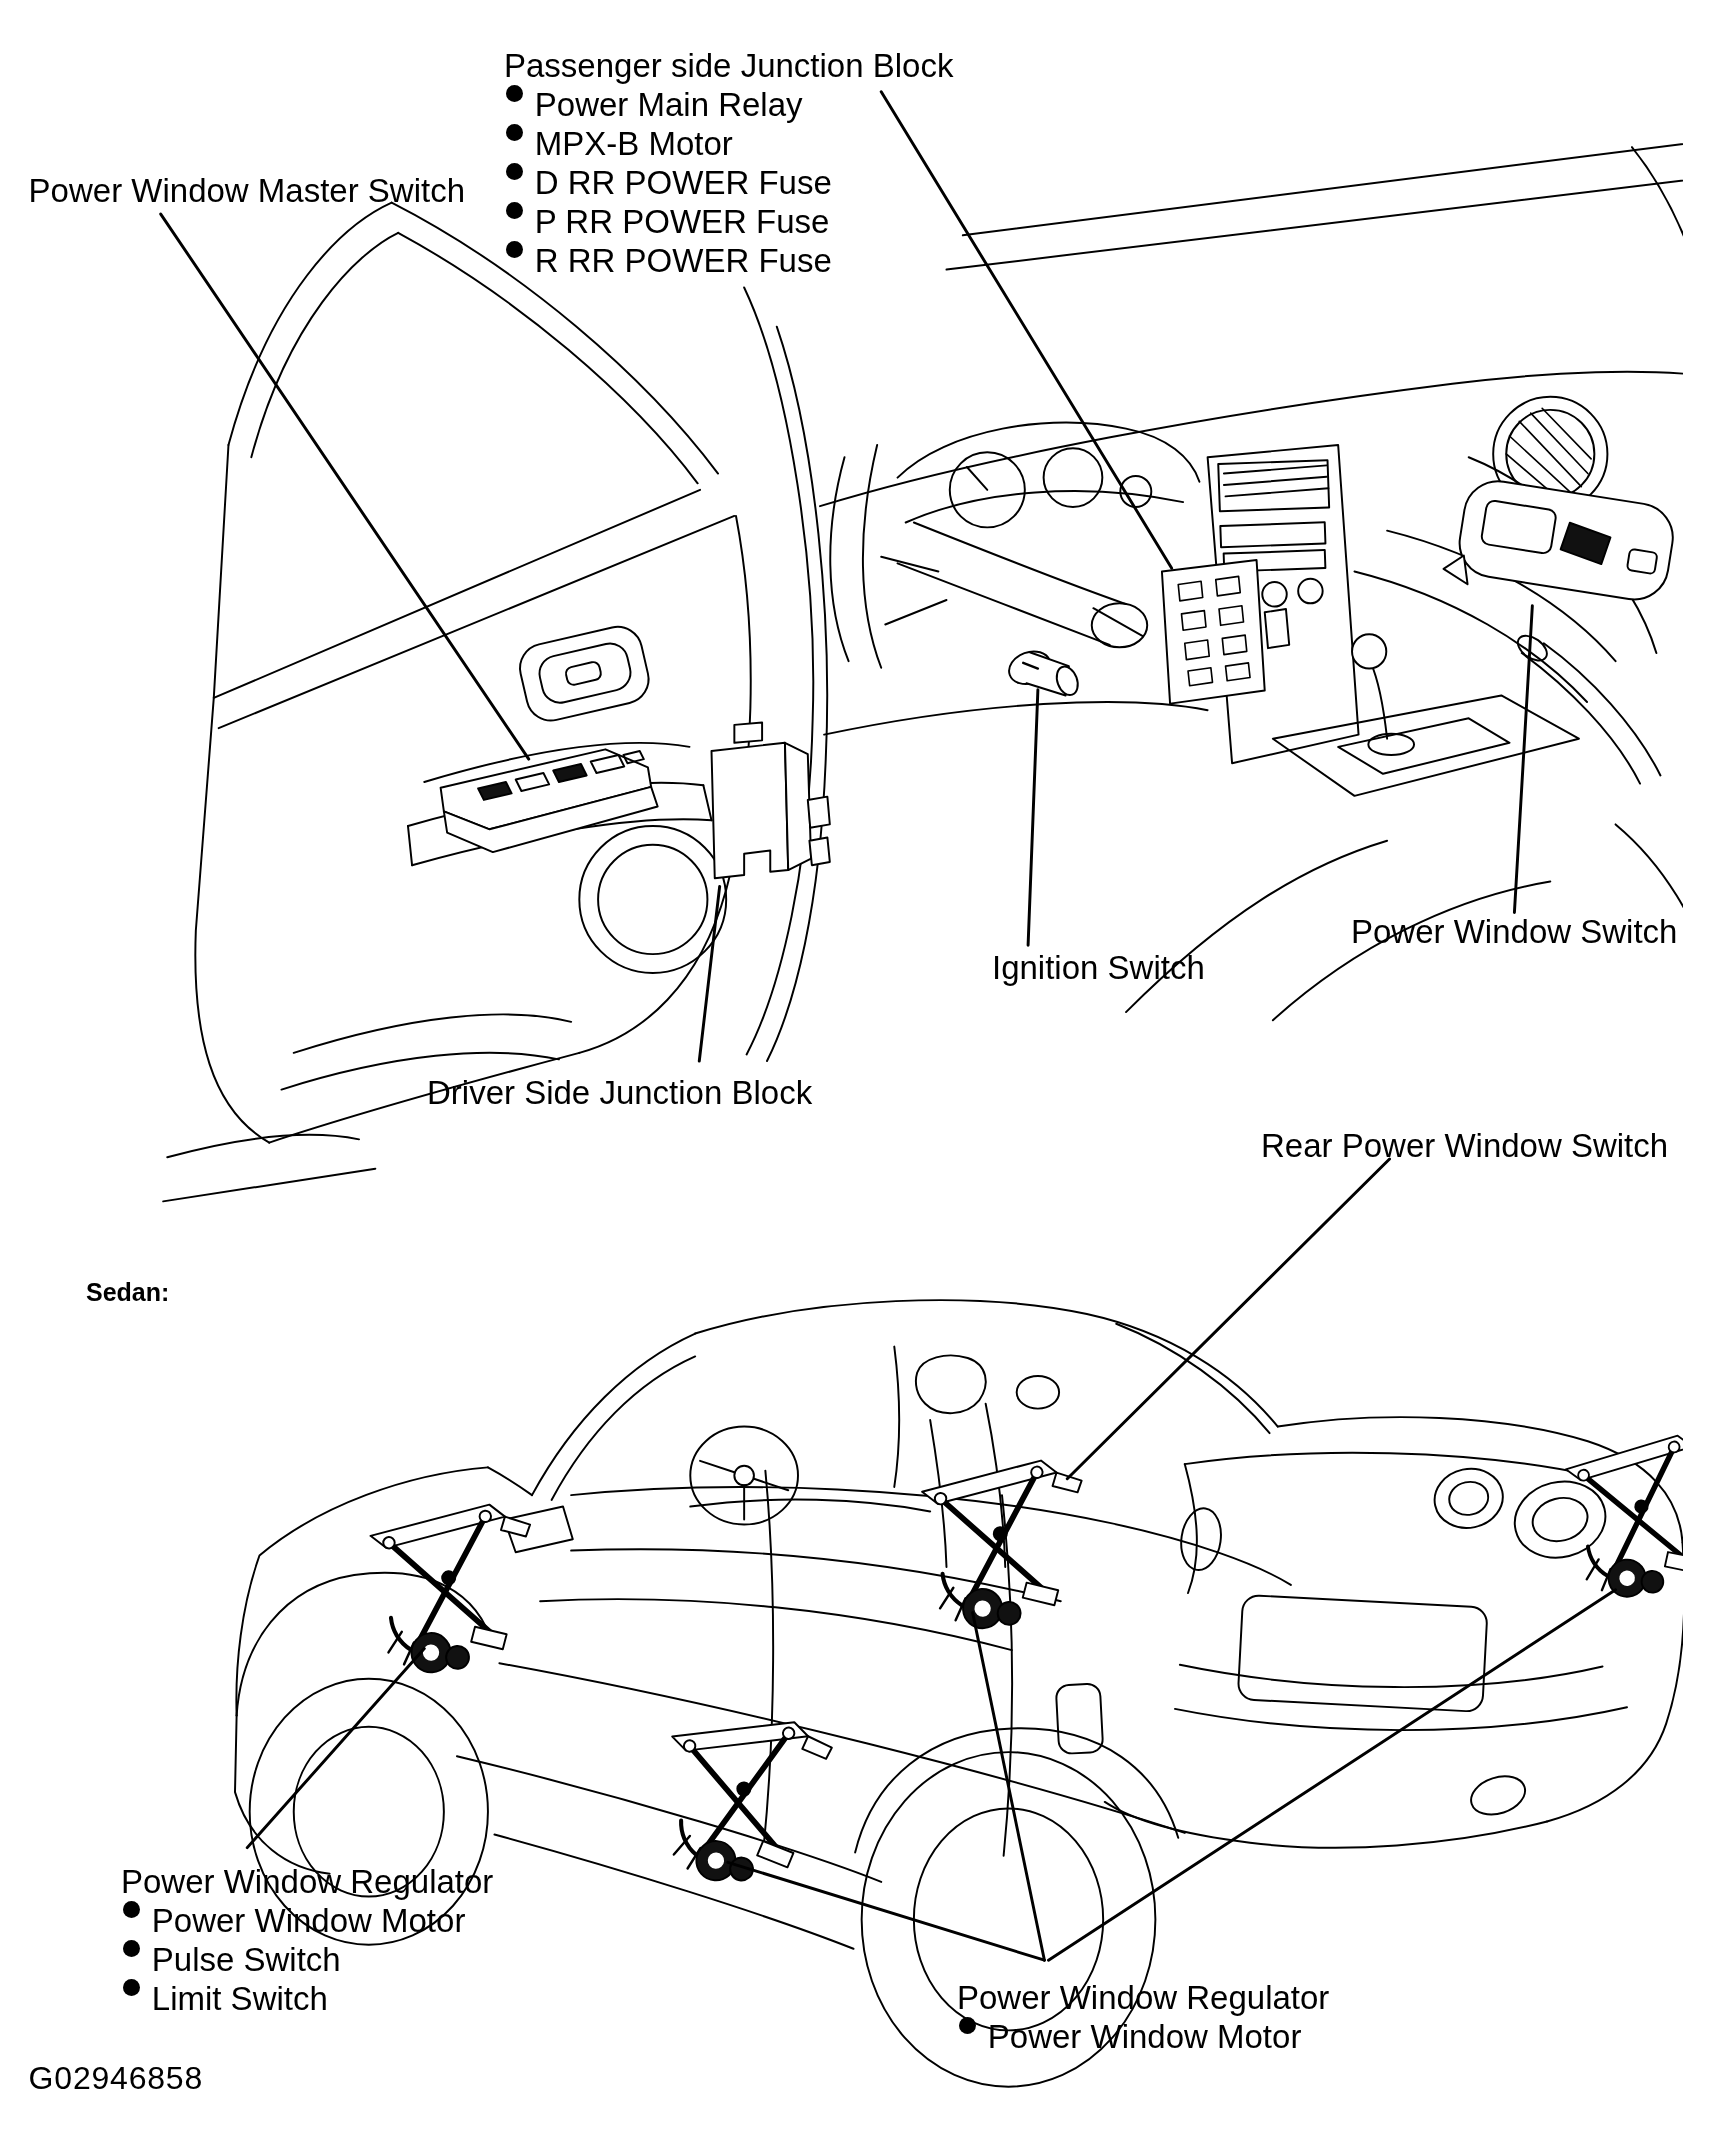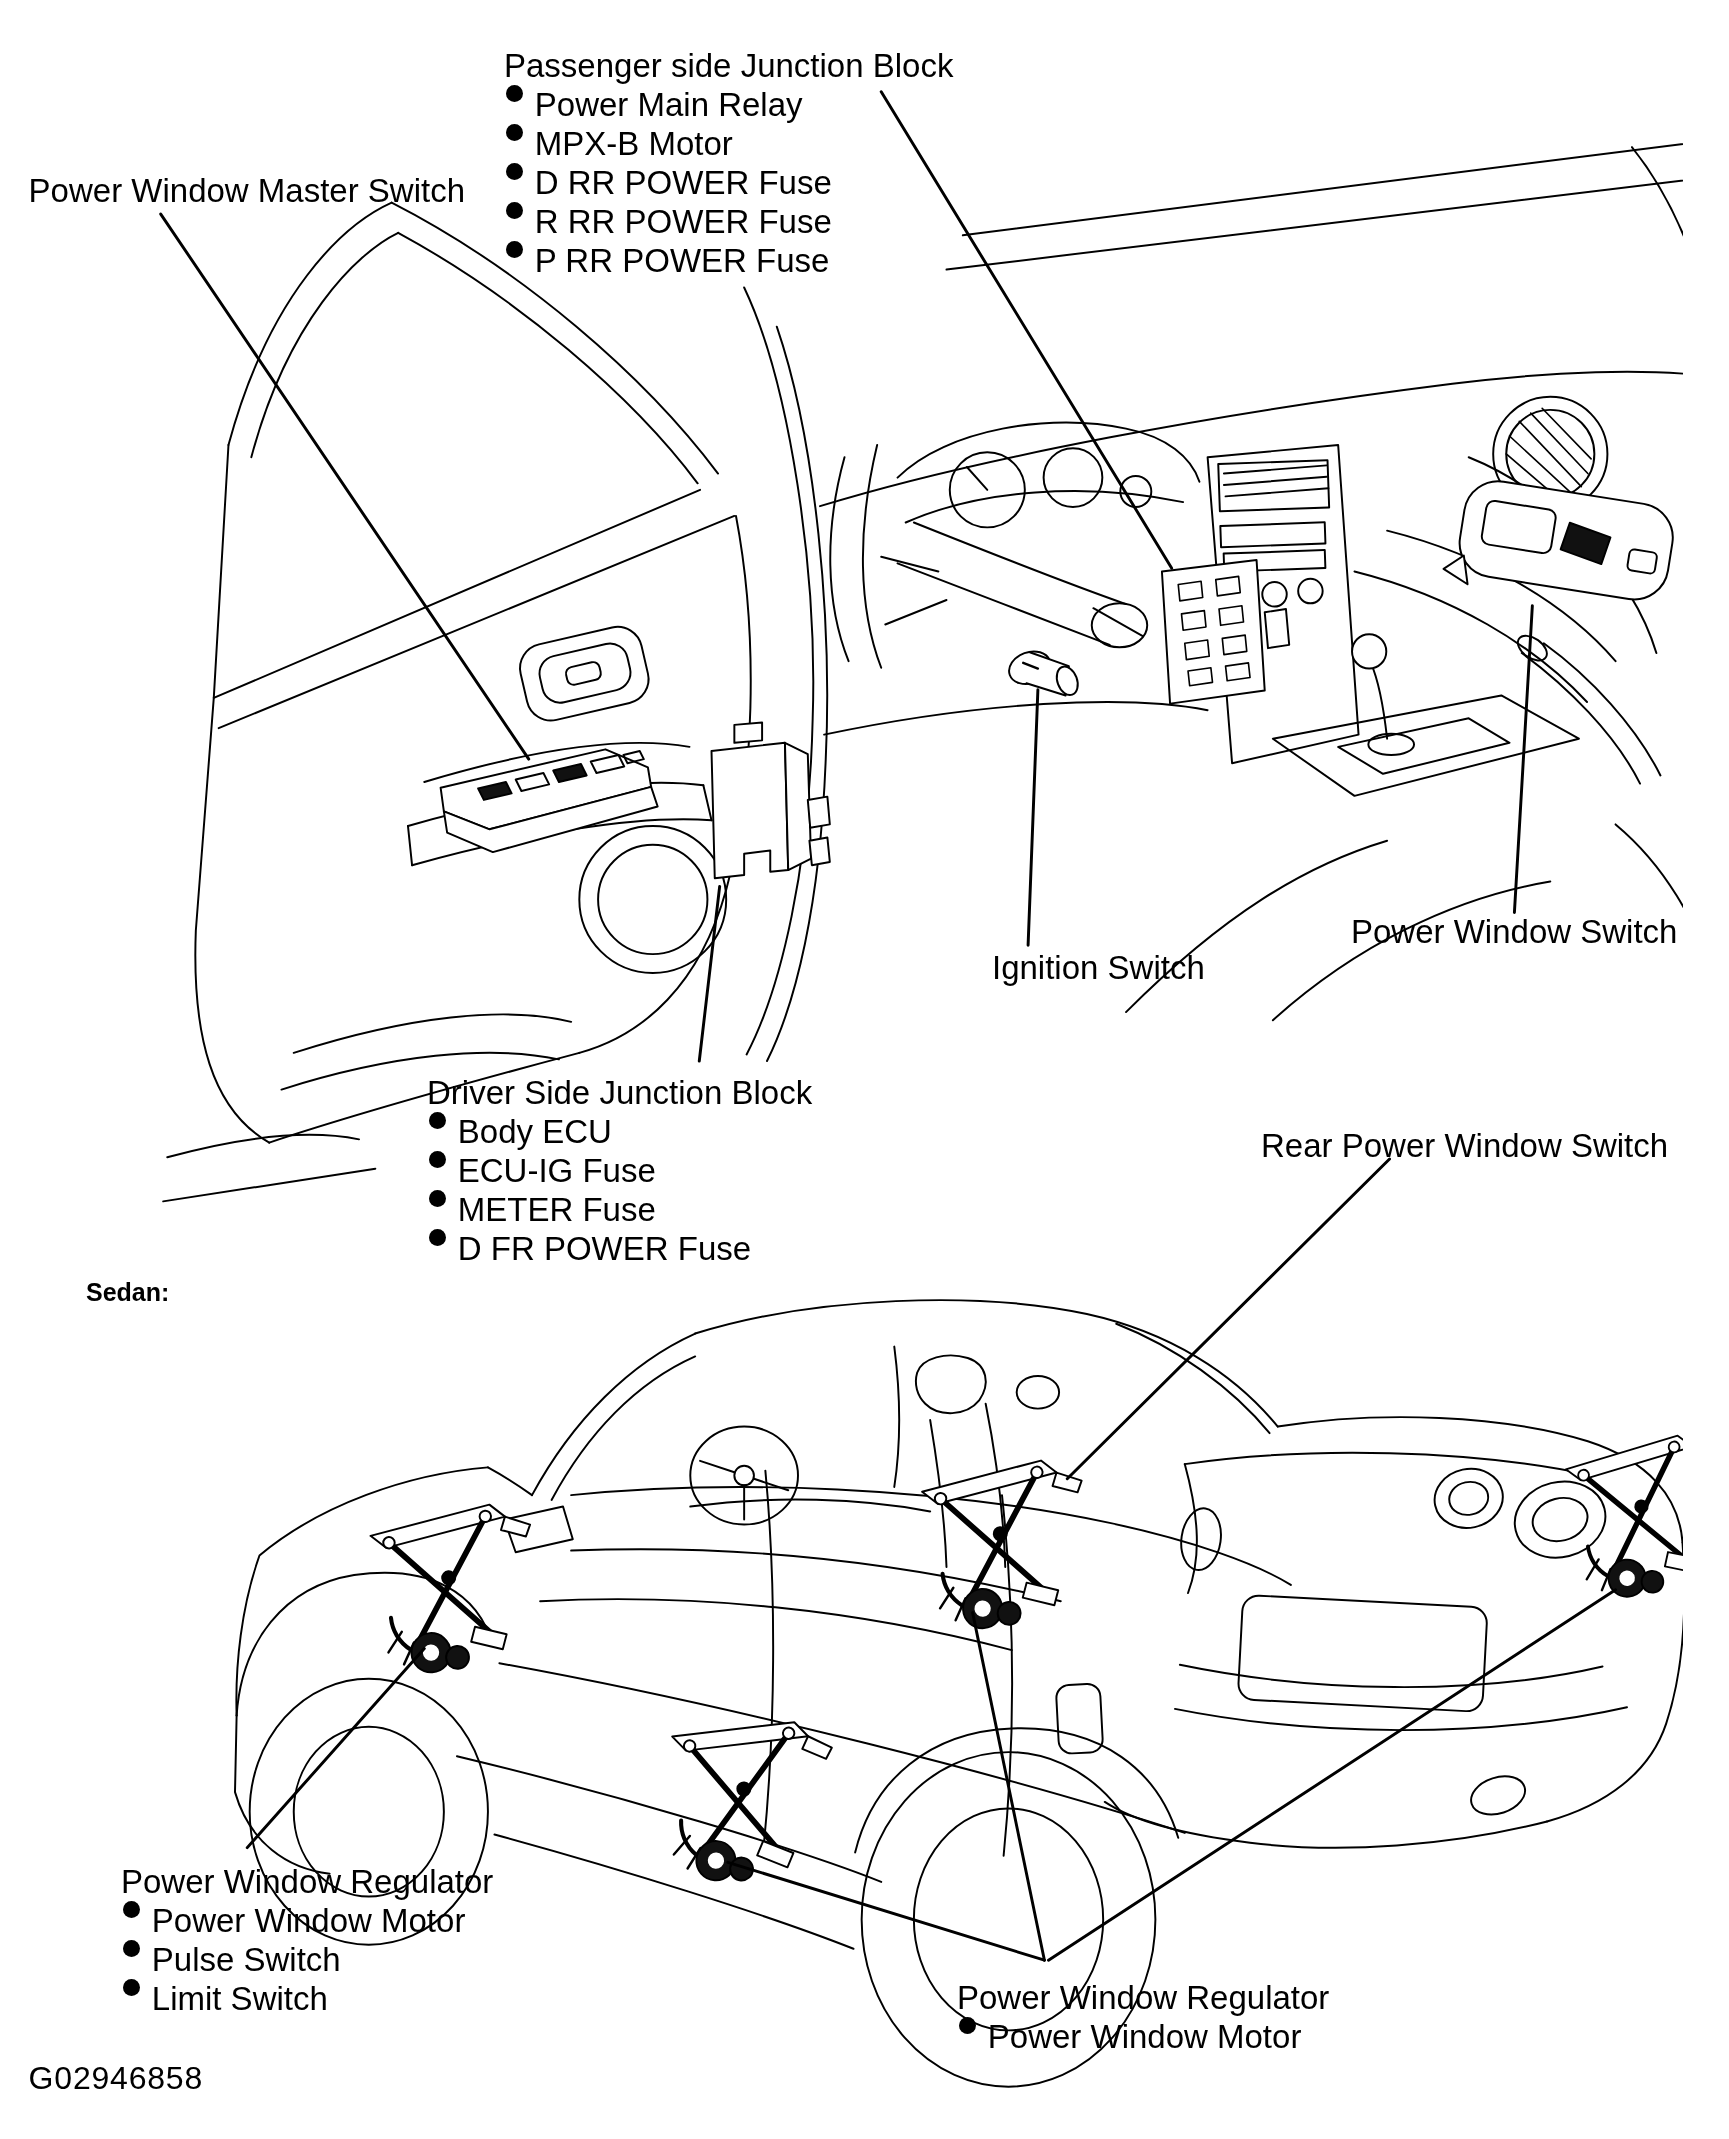--- a/index.html
+++ b/index.html
@@ -245,55 +245,37 @@
       <li>
           <span class="dot"></span>
           <span>MPX-B Motor</span>
         </li>
       <li>
           <span class="dot"></span>
           <span>D RR POWER Fuse</span>
         </li>
       <li>
           <span class="dot"></span>
+          <span>P RR POWER Fuse</span>
+        </li>
+      <li>
+          <span class="dot"></span>
           <span>R RR POWER Fuse</span>
-        </li>
-      <li>
-          <span class="dot"></span>
-          <span>P RR POWER Fuse</span>
         </li>
     </ul>
   </div>
 
   <div class="lbl" style="left:28.6px;top:171px">Power Window Master Switch</div>
 
   <div class="lbl" style="left:992px;top:948px">Ignition Switch</div>
 
   <div class="lbl" style="left:1351px;top:912px">Power Window Switch</div>
 
   <div class="lbl" style="left:427px;top:1073px">
     <div class="title">Driver Side Junction Block</div>
-    <ul>
-      <li>
-          <span class="dot"></span>
-          <span>Body ECU</span>
-        </li>
-      <li>
-          <span class="dot"></span>
-          <span>ECU-IG Fuse</span>
-        </li>
-      <li>
-          <span class="dot"></span>
-          <span>METER Fuse</span>
-        </li>
-      <li>
-          <span class="dot"></span>
-          <span>D FR POWER Fuse</span>
-        </li>
-    </ul>
   </div>
 
   <div class="lbl bold" style="left:86px;top:1273px">Sedan:</div>
 
   <div class="lbl" style="left:1261px;top:1126px">Rear Power Window Switch</div>
 
   <div class="lbl" style="left:121px;top:1862px">
     <div class="title">Power Window Regulator</div>
     <ul>
       <li>

